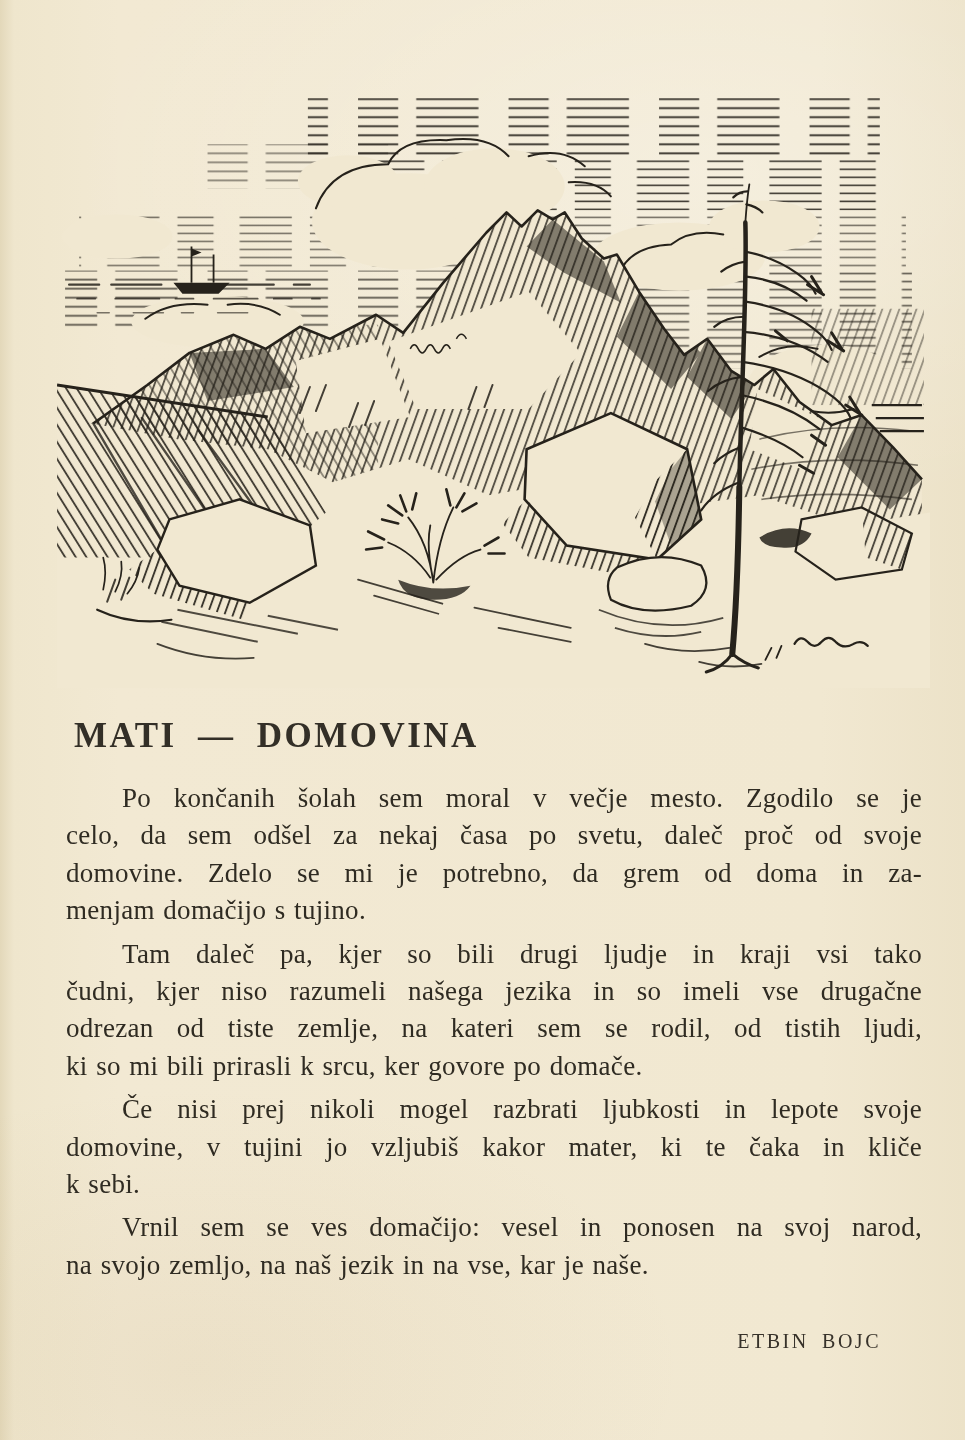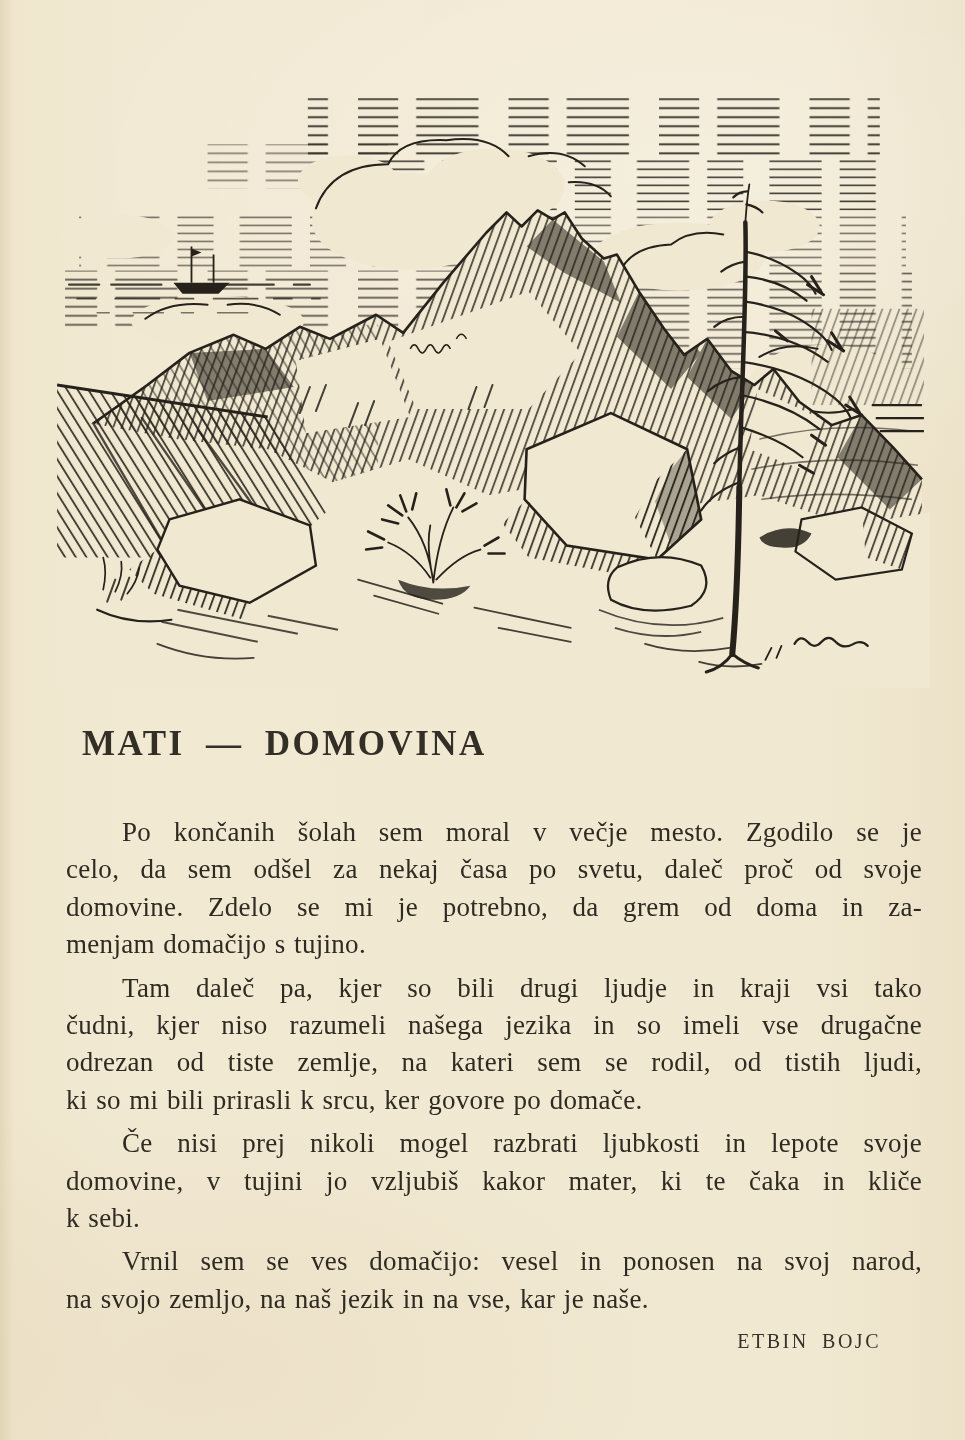--- a/index.html
+++ b/index.html
@@ -11,26 +11,26 @@
   .page{
     position:relative;width:965px;height:1440px;
     background:
       radial-gradient(ellipse 900px 500px at 72% 12%, rgba(255,255,255,0.28), rgba(255,255,255,0) 70%),
       radial-gradient(ellipse 700px 400px at 20% 95%, rgba(180,150,100,0.10), rgba(180,150,100,0) 70%),
       linear-gradient(90deg, #e3d8ba 0px, #efe6cd 14px, #f2e9d3 120px, #f1e8d1 820px, #ece2c8 965px);
     color:var(--ink,#2e2a22);
   }
   .illustration{position:absolute;left:57px;top:86px;width:873px;height:602px;color:#26221b;}
   .title{
-    position:absolute;left:70px;top:712px;margin:12px;
+    position:absolute;left:70px;top:712px;margin:4px;
     font-size:35px;font-weight:bold;letter-spacing:2.5px;word-spacing:10px;
     color:#332f27;
   }
   .text-block{
-    position:absolute;left:66px;top:814px;width:856px;
+    position:absolute;left:66px;top:780px;width:856px;
     font-size:27px;line-height:37.4px;color:#2f2b22;
     letter-spacing:0.3px;word-spacing:1.5px;
   }
   .para{margin:0 0 6px 0;padding:0;}
   .line{display:block;text-align:left;}
   .line.j{text-align:justify;text-align-last:justify;}
   .line.first{text-indent:56px;}
   .author{
     position:absolute;right:84px;top:1330px;
     font-size:20px;letter-spacing:2.5px;word-spacing:6px;color:#37322a;

